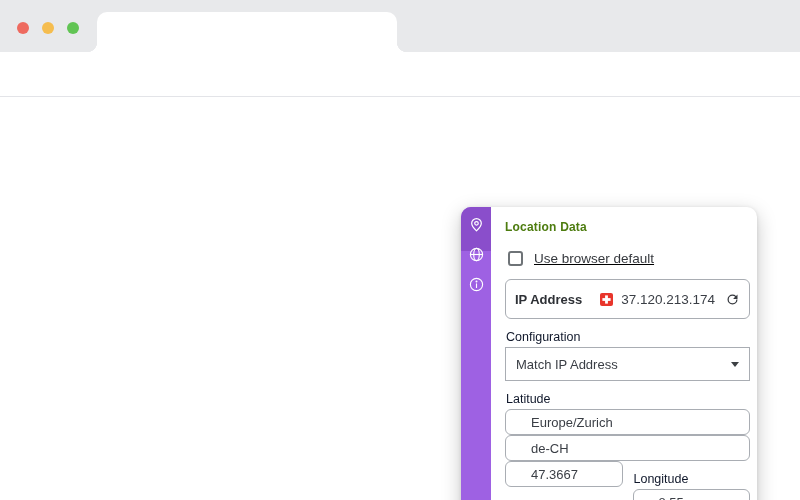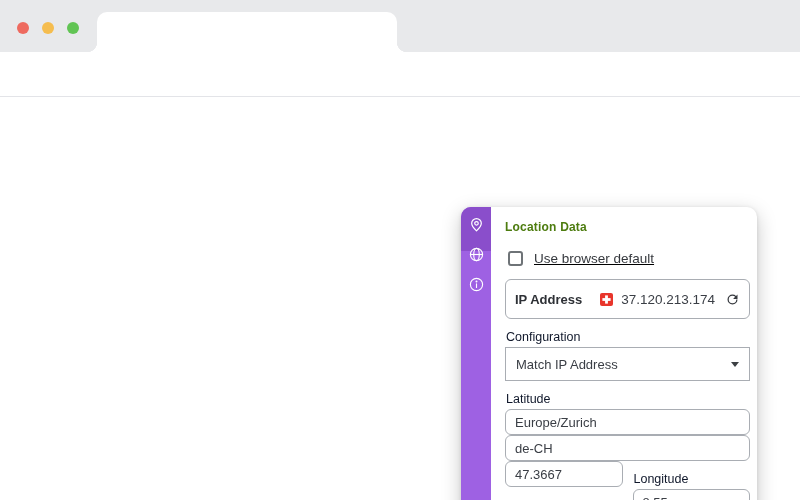--- a/index.html
+++ b/index.html
@@ -49,21 +49,21 @@
   .chk-row { margin-top:17px; display:flex; align-items:flex-end; gap:11px; padding-left:3px;text-decoration:underline; }
   .chk-box { width:15px; height:15px; border:2px solid #6e7377; border-radius:3px; background:#fff; cursor:pointer; flex:0 0 15px; }
   .chk-label { font-size:13.5px; color:#35383d; }
 
   .ip-box { margin-top:13px; height:40px; border:1px solid #a9adb3; border-radius:6px; display:flex; align-items:center; padding:13px 9px; gap:8px; }
   .ip-label { font-size:13px; font-weight:700; color:#2e3136; margin-right:10px; }
   .ip-value { font-size:13.5px; color:#3a3e45; }
   .ip-refresh { margin-left:auto; width:16px; height:16px; display:flex; align-items:center; justify-content:center; cursor:pointer; }
 
   .field-label { margin:11px 0 3px 1px; font-size:12.5px; color:#0f172a; }
-  .field-input { width:100%; height:26px; border:1px solid #a9adb3; border-radius:6px; padding:0 9px;
+  .field-input { width:100%; height:26px; border:1px solid #a9adb3; border-radius:6px; padding:0 25px;
     font-size:13px; color:#3a3e45; font-family:"Liberation Sans", sans-serif; background:#fff; outline:none; }
   .select-box { width:100%; height:26px; border:1px solid #a9adb3; border-radius:0; padding:16px 10px;
     display:flex; align-items:center; cursor:pointer; background:#fff; }
   .select-text { font-size:13px; color:#3a3e45; }
   .caret { margin-left:auto; width:0; height:0; border-left:4.5px solid transparent; border-right:4.5px solid transparent; border-top:5.5px solid #3c4043; }
 
   .latlon-row { display:flex; gap:10px; }
   .latlon-col { flex:1; }
 </style>
 </head>

